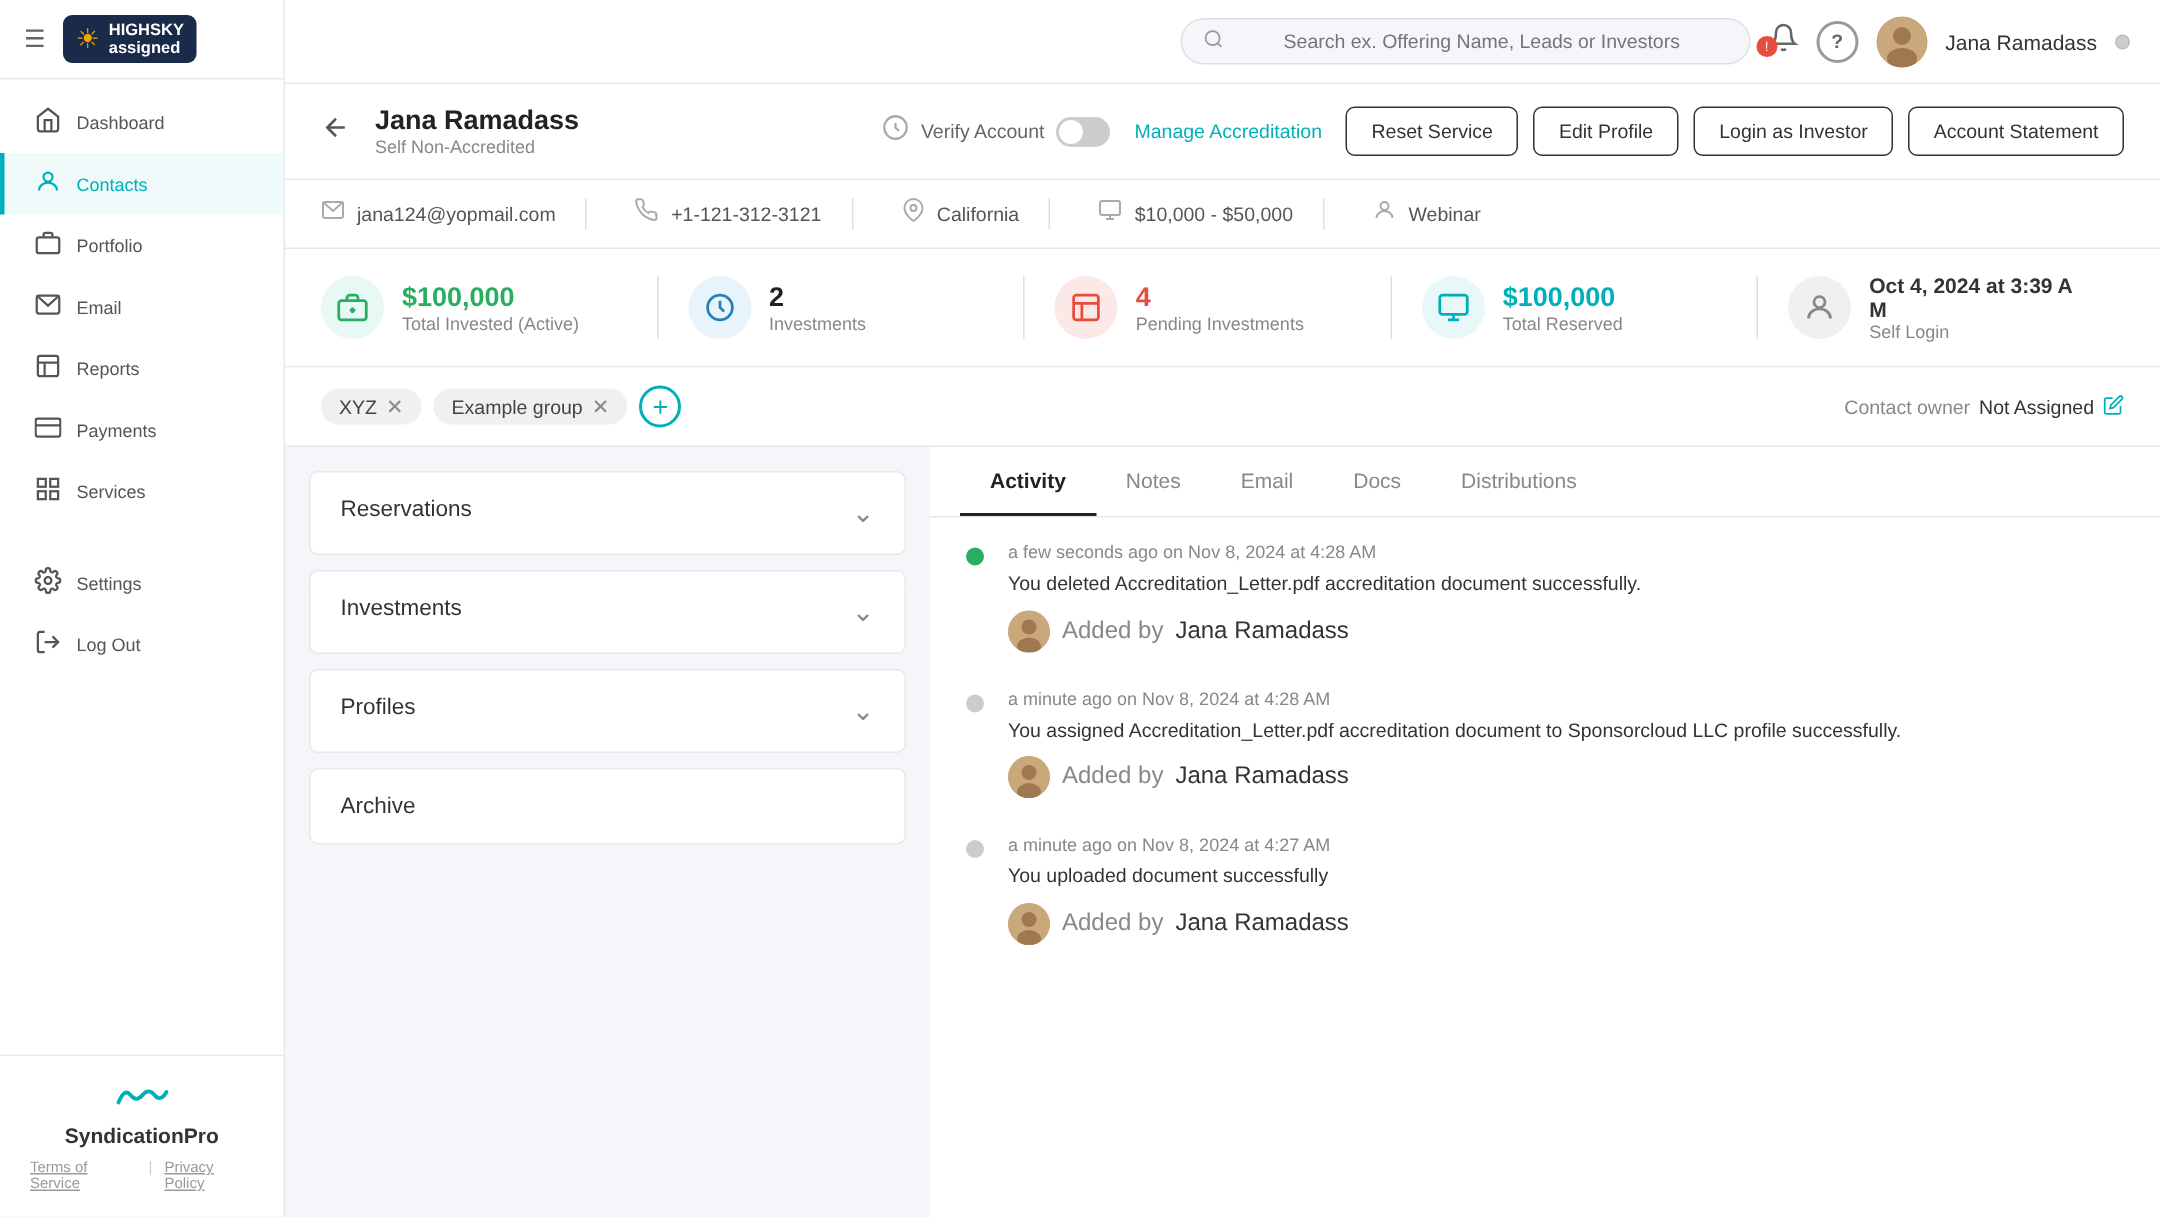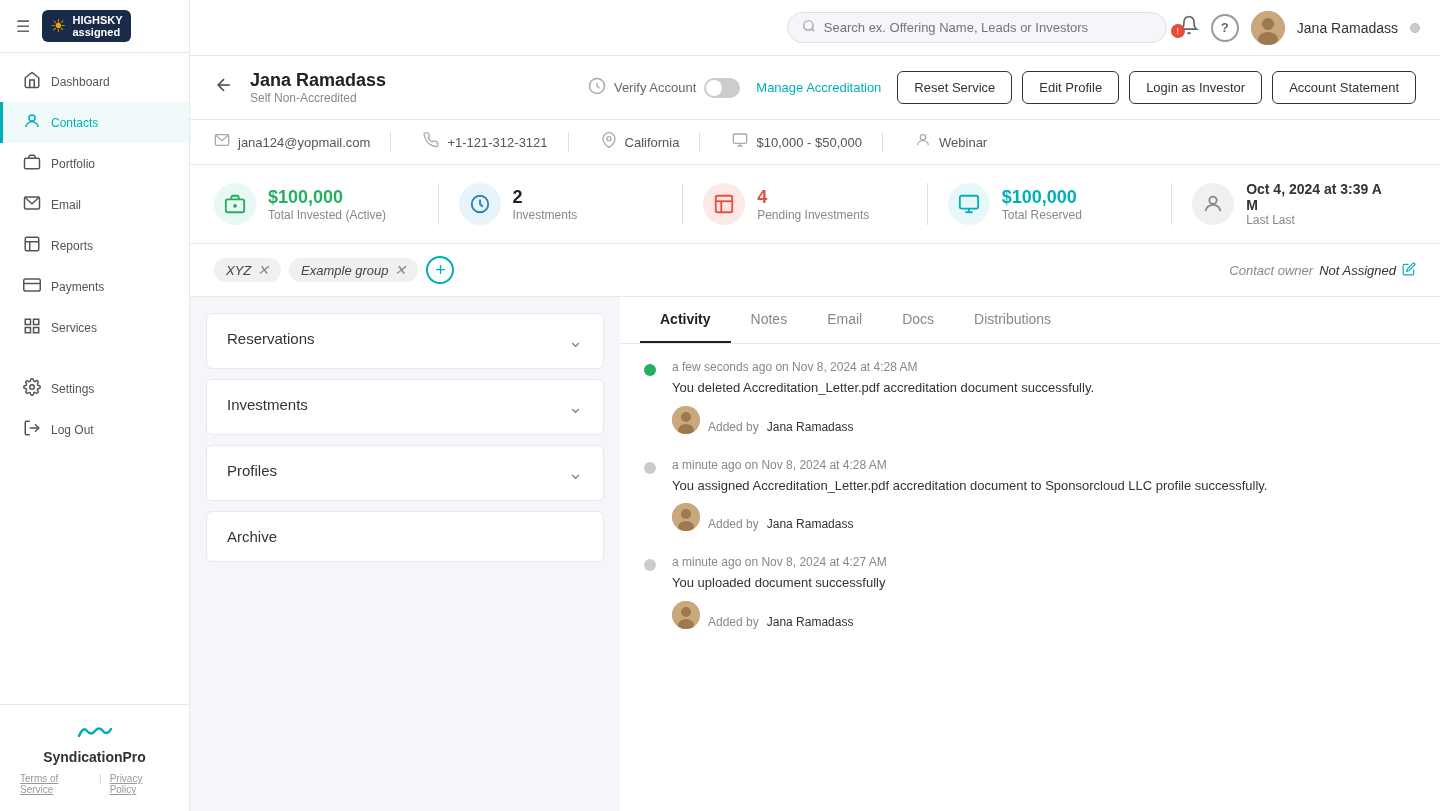--- a/index.html
+++ b/index.html
@@ -24,21 +24,21 @@
     .sidebar-footer { padding: 16px 20px; border-top: 1px solid #e8e8e8; }
     .syndi-logo { display: flex; flex-direction: column; align-items: center; gap: 4px; }
     .syndi-logo-icon { color: #00b0b9; font-size: 24px; line-height: 1; }
     .syndi-logo-text { font-size: 14px; font-weight: 700; color: #333; }
     .footer-links { display: flex; gap: 8px; margin-top: 8px; justify-content: center; }
     .footer-link { font-size: 10px; color: #999; cursor: pointer; text-decoration: underline; }
 
     
     .topnav { background: #fff; border-bottom: 1px solid #e8e8e8; padding: 8px 20px; display: flex; align-items: center; justify-content: flex-end; gap: 12px; height: 56px; }
     .search-bar { flex: 1; max-width: 380px; display: flex; align-items: center; background: #f5f6fa; border: 1px solid #e0e0e0; border-radius: 20px; padding: 6px 14px; gap: 8px; }
-    .search-bar input { border: none; background: transparent; outline: none; font-size: 13px; color: #333; width: 100%; }
+    .search-bar input { border: none; background: transparent; outline: none; font-size: 13px; color: #333; width: 100%; text-align: center; }
     .search-icon { color: #999; font-size: 14px; }
     .notif-icon { color: #666; cursor: pointer; font-size: 18px; position: relative; }
     .help-icon { color: #666; cursor: pointer; font-size: 18px; border: 2px solid #999; border-radius: 50%; width: 28px; height: 28px; display: flex; align-items: center; justify-content: center; font-size: 13px; font-weight: 700; }
     .user-avatar { width: 34px; height: 34px; border-radius: 50%; background: #c9a87c; display: flex; align-items: center; justify-content: center; overflow: hidden; }
     .user-name { font-size: 14px; color: #333; }
     .status-dot { width: 10px; height: 10px; border-radius: 50%; background: #ccc; border: 1px solid #bbb; }
 
     
     .page-content { flex: 1; overflow-y: auto; padding: 0; }
 
@@ -76,21 +76,21 @@
     .stat-icon.gray { background: #f0f0f0; color: #888; }
     .stat-value { font-size: 18px; font-weight: 700; color: #222; }
     .stat-value.green { color: #27ae60; }
     .stat-value.red { color: #e74c3c; }
     .stat-value.teal { color: #00b0b9; }
     .stat-label { font-size: 12px; color: #888; text-align: right; }
     .stat-lastlogin { font-size: 14px; font-weight: 600; color: #333; }
     .stat-lastlogin-label { font-size: 12px; color: #888; }
 
     
-    .tags-bar { background: #fff; border-bottom: 1px solid #e8e8e8; padding: 12px 24px; display: flex; align-items: center; gap: 8px; font-style: italic; }
+    .tags-bar { background: #fff; border-bottom: 1px solid #e8e8e8; padding: 12px 24px; display: flex; align-items: center; gap: 8px; }
     .tag { display: flex; align-items: center; gap: 6px; background: #f0f0f0; border-radius: 16px; padding: 4px 12px; font-size: 13px; color: #444; }
     .tag-remove { cursor: pointer; color: #888; font-size: 14px; }
     .tag-add { width: 28px; height: 28px; border-radius: 50%; border: 2px solid #00b0b9; color: #00b0b9; display: flex; align-items: center; justify-content: center; cursor: pointer; font-size: 18px; }
     .contact-owner { margin-left: auto; display: flex; align-items: center; gap: 6px; font-size: 13px; color: #888; }
     .contact-owner-value { color: #333; font-weight: 500; }
     .edit-icon { color: #00b0b9; cursor: pointer; }
 
     
     .sections-layout { display: flex; gap: 0; height: calc(811px - 56px - 56px - 52px - 68px - 52px); overflow: hidden; }
     .left-panel { width: 430px; flex-shrink: 0; background: #f5f6fa; padding: 16px; overflow-y: auto; display: flex; flex-direction: column; gap: 10px; }
@@ -107,21 +107,21 @@
     .tab.active { color: #222; font-weight: 600; border-bottom: 2px solid #222; }
 
     
     .activity-list { padding: 16px 24px; }
     .activity-item { display: flex; gap: 16px; margin-bottom: 24px; }
     .activity-dot { width: 12px; height: 12px; border-radius: 50%; background: #ccc; flex-shrink: 0; margin-top: 4px; }
     .activity-dot.green { background: #27ae60; }
     .activity-content { flex: 1; }
     .activity-time { font-size: 12px; color: #888; margin-bottom: 4px; }
     .activity-text { font-size: 13px; color: #333; margin-bottom: 8px; line-height: 1.5; }
-    .activity-user { display: flex; align-items: flex-end; gap: 8px; font-size: 12px; color: #888; }
+    .activity-user { display: flex; align-items: center; gap: 8px; font-size: 16px; color: #888; }
     .activity-user-avatar { width: 28px; height: 28px; border-radius: 50%; background: #c9a87c; overflow: hidden; }
     .activity-user-name { color: #333; font-weight: 500; }
   </style>
 </head>
 <body>
 
 <div class="app-layout">
 
   <div class="sidebar">
     <div class="sidebar-header">
@@ -419,21 +419,21 @@
         </div>
         <div class="stat-item">
           <div class="stat-icon gray">
             <svg width="22" height="22" viewBox="0 0 24 24" fill="none" stroke="#888" stroke-width="2">
                 <circle cx="12" cy="8" r="4"></circle>
                 <path d="M4 20c0-4 3.6-7 8-7s8 3 8 7"></path>
               </svg>
           </div>
           <div>
             <div class="stat-lastlogin">Oct 4, 2024 at 3:39 A M</div>
-            <div class="stat-lastlogin-label">Last Last</div>
+            <div class="stat-lastlogin-label">Self Login</div>
           </div>
         </div>
       </div>
 
       <div class="tags-bar">
         <div class="tag">
           <span>XYZ</span>
           <span class="tag-remove">✕</span>
         </div>
         <div class="tag">

